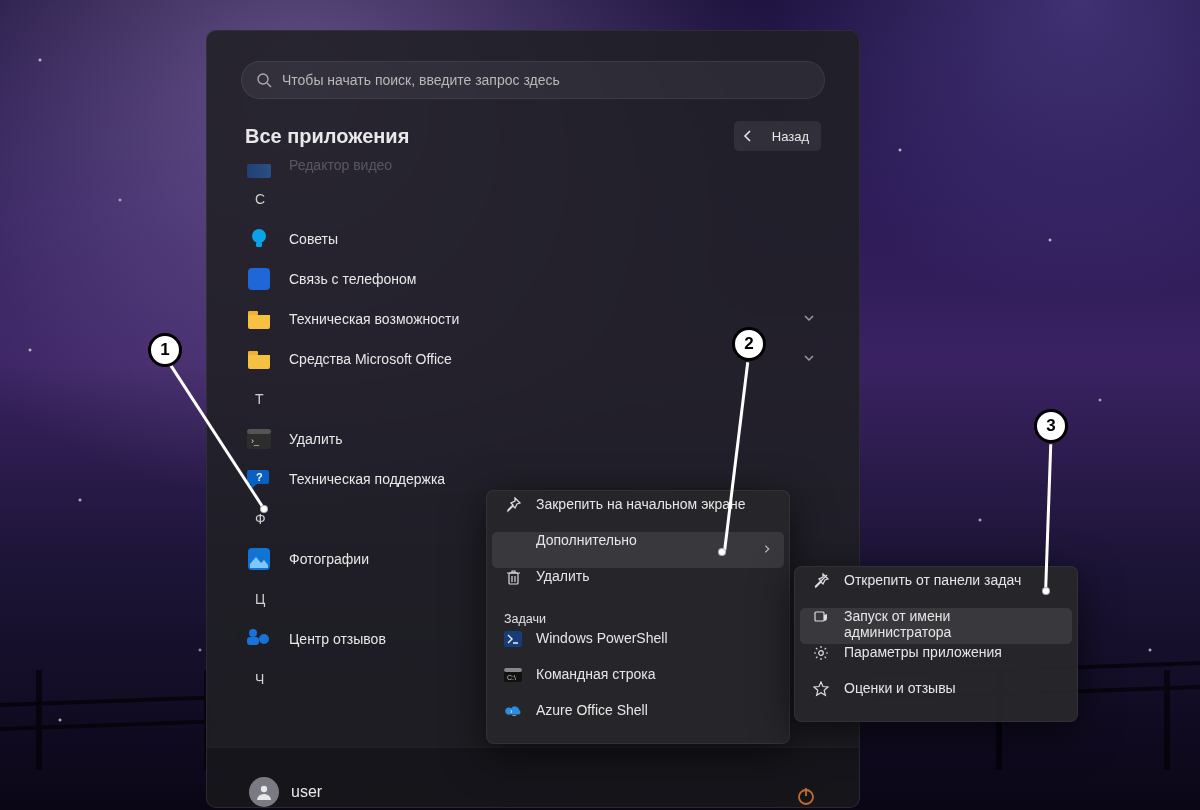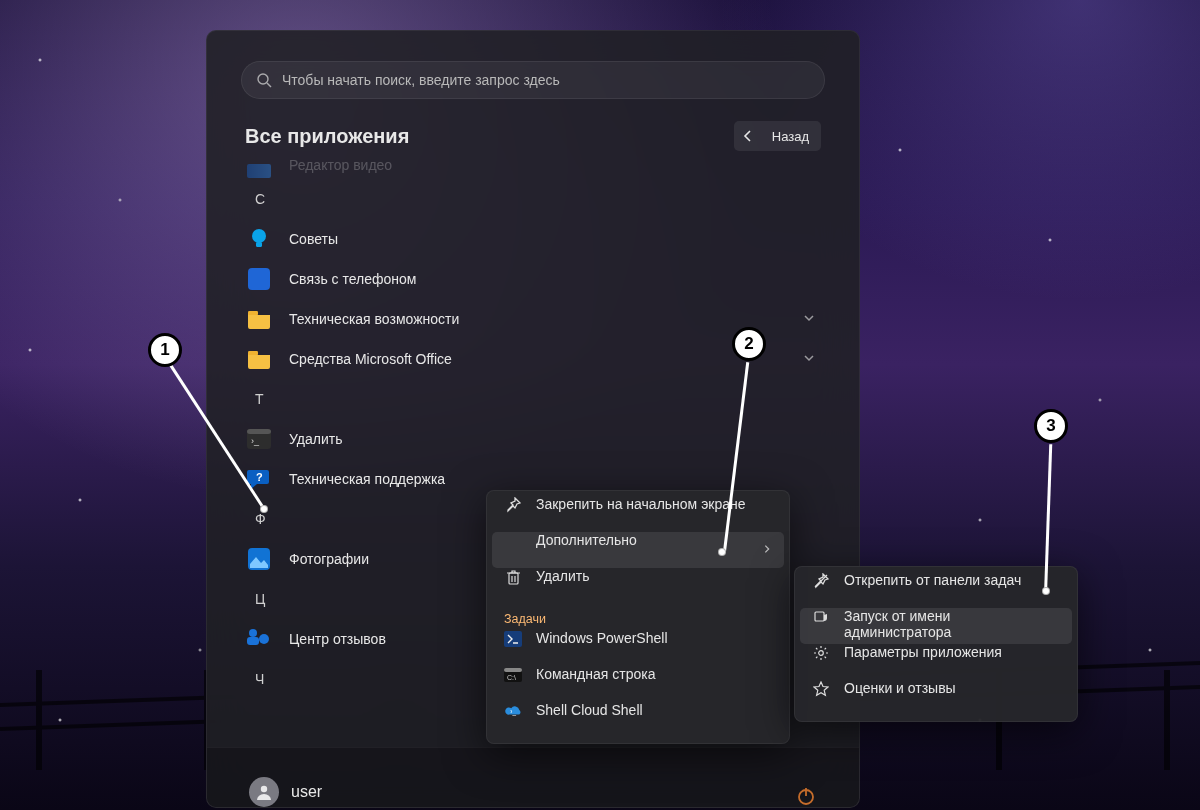--- a/index.html
+++ b/index.html
@@ -138,21 +138,21 @@
   }
   .ctx .item {
     display:flex; align-items:flex-start;
     height:36px; gap:14px;
     padding:0 12px; border-radius:5px;
     cursor:pointer; position:relative;
   }
   .ctx .item.hl { background: rgba(255,255,255,0.09); }
   .ctx .item .micon { width:18px; height:18px; flex:0 0 18px; display:flex; align-items:center; justify-content:center; }
   .ctx .item .subchev { position:absolute; right:10px; top:50%; transform:translateY(-50%); width:12px; height:12px; opacity:.8; }
-  .ctx .section-label { font-size:12.5px; color:#fdba74; padding:8px 12px 4px; }
+  .ctx .section-label { font-size:12.5px; color:#e5e5e5; padding:8px 12px 4px; }
 
   #ctx1 { left: 486px; top: 490px; width: 304px; }
   #ctx2 { left: 794px; top: 530px; width: 284px; margin-top: 36px; }
 
   
   .callout {
     position:absolute;
     width:34px; height:34px; border-radius:50%;
     background:#fff; color:#000;
     border:3px solid #000;
@@ -374,21 +374,21 @@
       </span>
     <span>Командная строка</span>
   </div>
   <div class="item">
     <span class="micon">
         <svg width="20" height="14" viewBox="0 0 20 14">
           <path d="M6 11 a4 4 0 1 1 2 -7 a5 5 0 0 1 9 2 a3 3 0 0 1 0 5 z" fill="#2a8ddd"></path>
           <text x="7" y="10" font-size="7" fill="#fff">›_</text>
         </svg>
       </span>
-    <span>Shell Cloud Shell</span>
+    <span>Azure Office Shell</span>
   </div>
 </div>
 
 <div id="ctx2" class="ctx">
   <div class="item">
     <span class="micon">
         <svg width="16" height="16" viewBox="0 0 16 16" fill="none" stroke="#ddd" stroke-width="1.3">
           <path d="M10 1 l5 5 -3 1 -2 4 -2 -2 -5 5 0 -1 5 -5 -2 -2 4 -2 z"></path>
           <line x1="2" y1="14" x2="14" y2="2"></line>
         </svg>

